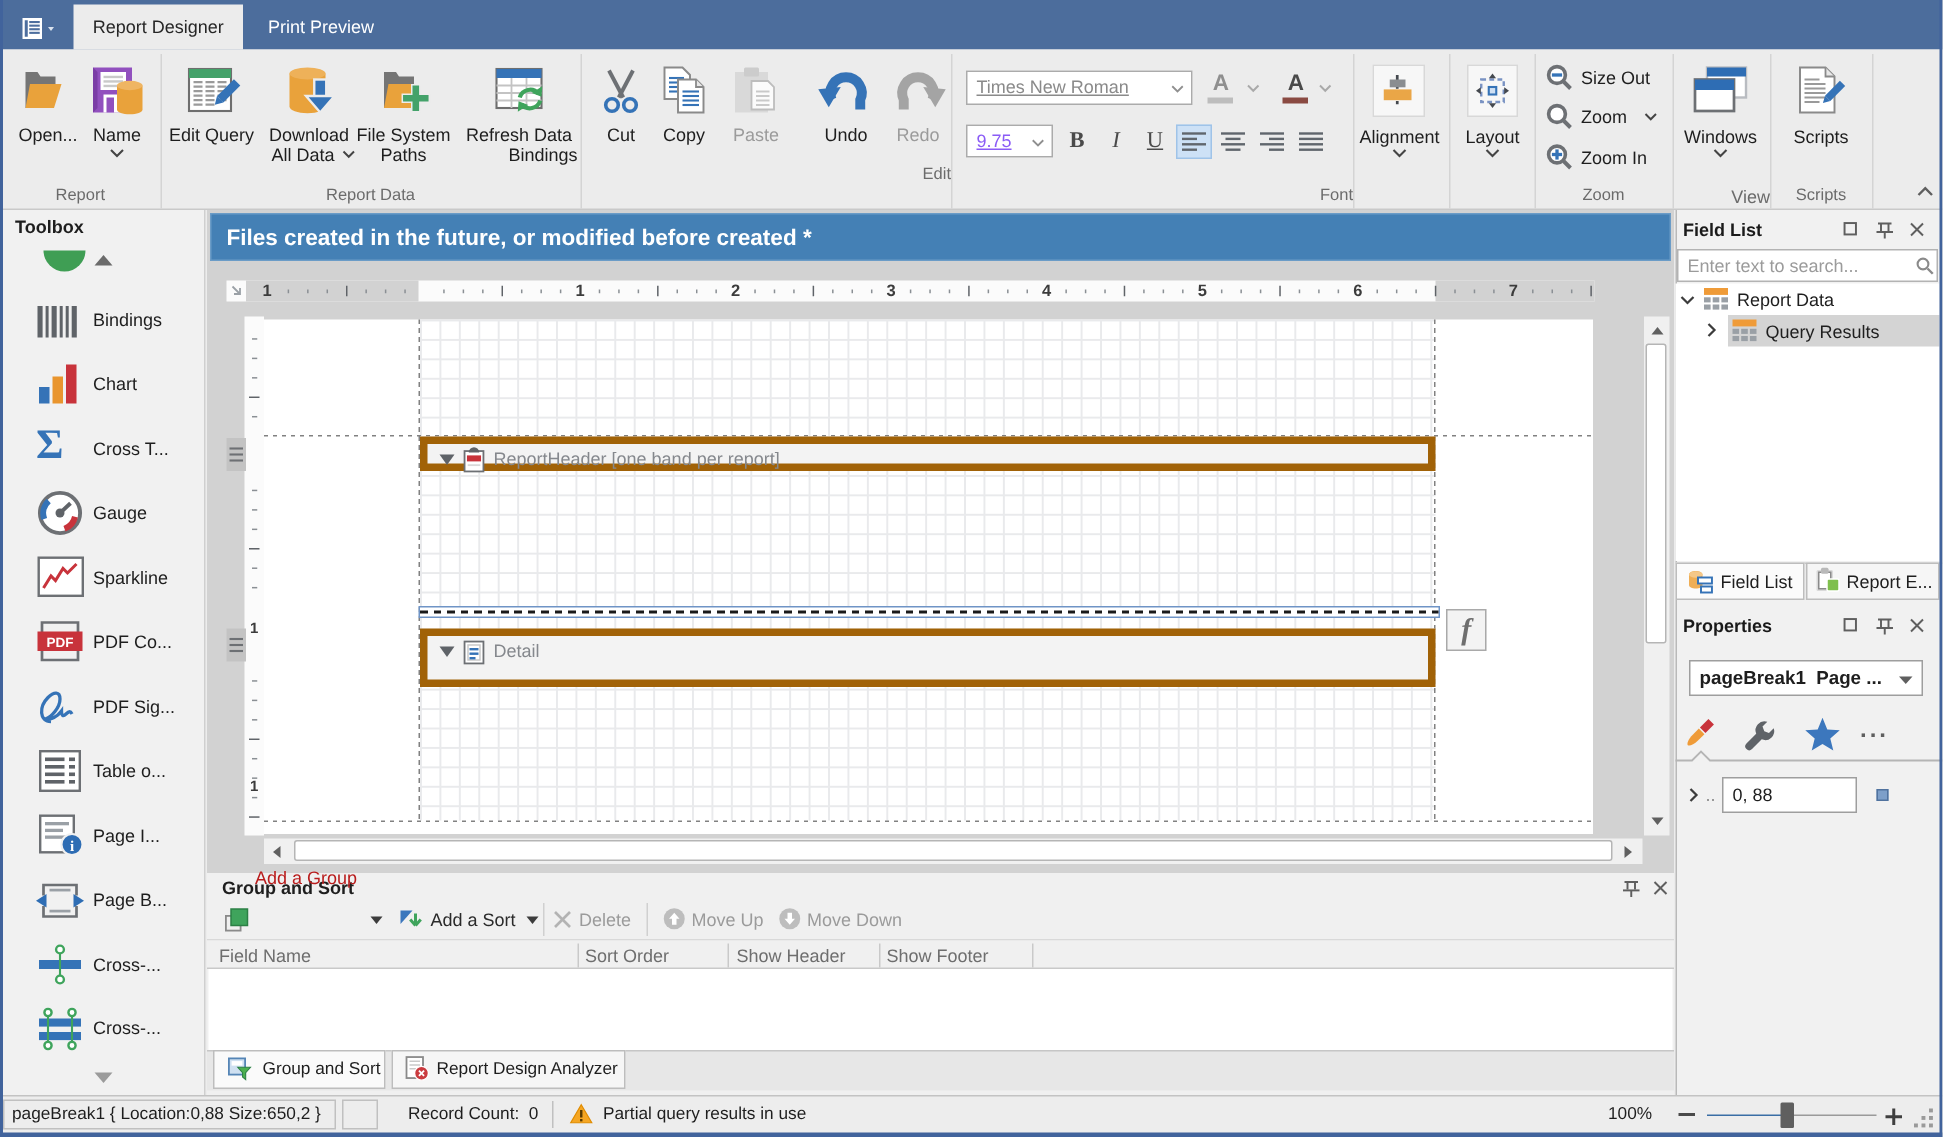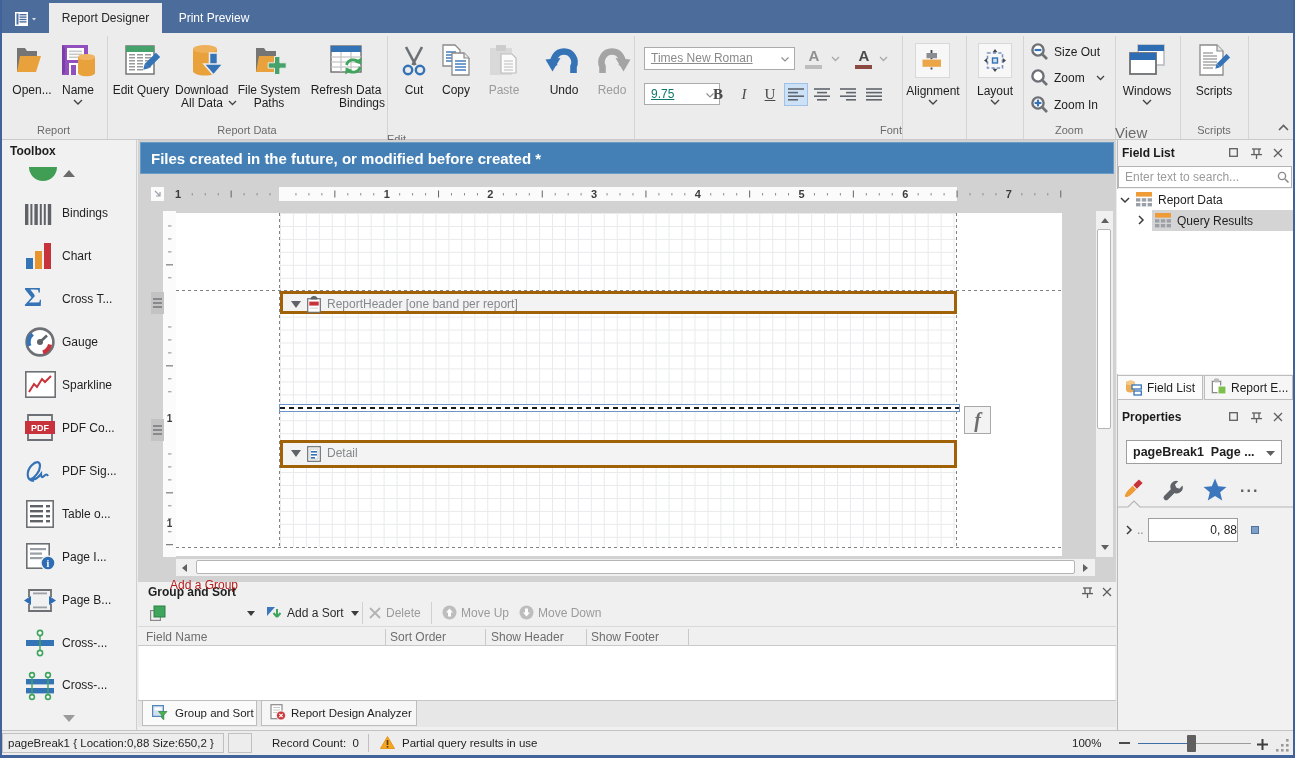--- a/index.html
+++ b/index.html
@@ -22,21 +22,21 @@
   .combo { position:absolute; background:#fff; border:1px solid #ababab; color:#8a8a8a;text-decoration:underline; }
 
   
   #toolbox { position:absolute; left:0; top:140px; width:137px; height:590px; background:#f1f1f1; border-right:1px solid #cfcfcf; }
   #design { position:absolute; left:138px; top:140px; width:978px; height:590px; background:#d2d2d2; }
   #rightpanel { position:absolute; left:1117px; top:140px; width:178px; height:590px; background:#f1f1f1; border-left:1px solid #b9b9b9; }
   #statusbar { position:absolute; left:0; top:730px; width:1295px; height:25px; background:#ededed; border-top:1px solid #c3c3c3; }
   #winborder { position:absolute; left:0; top:0; width:1295px; height:758px; border-left:2px solid #41639c; border-right:2px solid #41639c; border-bottom:3px solid #41639c; pointer-events:none; }
   .dashH { position:absolute; height:1px; background:repeating-linear-gradient(to right,#818181 0 3px,transparent 3px 6px); }
   .dashV { position:absolute; width:1px; background:repeating-linear-gradient(to bottom,#818181 0 3px,transparent 3px 6px); }
-  .band { position:absolute; background:#f3f3f3; border:3px solid #a16207; }
+  .band { position:absolute; background:#f3f3f3; border:5px solid #a16207; }
   .band .btext { position:absolute; left:44px; top:3px; color:#85888d; font-size:12px; white-space:nowrap; }
 
   
   .phead { position:absolute; font-weight:bold; font-size:12px; color:#1a1a1a; }
   .tab { position:absolute; background:#f6f6f6; border:1px solid #bdbdbd; font-size:12px; }
 
   
   .scell { position:absolute; top:733px; height:20px; border:1px solid #c0c0c0; }
 </style>
 </head>
@@ -65,24 +65,24 @@
 <div class="rsep" style="left:634px;top:36px"></div>
 <div class="rsep" style="left:902px;top:36px"></div>
 <div class="rsep" style="left:966px;top:36px"></div>
 <div class="rsep" style="left:1023px;top:36px"></div>
 <div class="rsep" style="left:1115px;top:36px"></div>
 <div class="rsep" style="left:1180px;top:36px"></div>
 <div class="rsep" style="left:1248px;top:36px"></div>
 
 <div class="lbl" style="left:0;top:124px;width:107px;text-align:center;font-size:11px;color:#6b6b6b">Report</div>
 <div class="lbl" style="left:107px;top:124px;width:280px;text-align:center;font-size:11px;color:#6b6b6b">Report Data</div>
-<div class="lbl" style="left:387px;top:133px;width:247px;text-align:left;font-size:11px;color:#6b6b6b">Edit</div>
+<div class="lbl" style="left:387px;top:110px;width:247px;text-align:right;font-size:11px;color:#6b6b6b">Edit</div>
 <div class="lbl" style="left:634px;top:124px;width:268px;text-align:right;font-size:11px;color:#6b6b6b">Font</div>
 <div class="lbl" style="left:1023px;top:124px;width:92px;text-align:center;font-size:11px;color:#6b6b6b">Zoom</div>
-<div class="lbl" style="left:1115px;top:124px;width:65px;text-align:left;font-size:15px;color:#6b6b6b">View</div>
+<div class="lbl" style="left:1115px;top:124px;width:65px;text-align:right;font-size:12px;color:#6b6b6b">View</div>
 <div class="lbl" style="left:1180px;top:124px;width:68px;text-align:center;font-size:11px;color:#6b6b6b">Scripts</div>
 
 <svg class="abs" style="left:1277px;top:123px" width="13" height="9" viewBox="0 0 13 9">
   <path d="M2 7 L6.5 2.5 L11 7" fill="none" stroke="#5f5f5f" stroke-width="1.6"></path>
 </svg>
 
 <svg class="abs" style="left:14px;top:44px" width="34" height="32" viewBox="0 0 34 32">
   <path d="M3 4 h8 l2 3 h10 v5 h-20 z" fill="#757575"></path>
   <path d="M3 6 v22 l3 0 4-16 h-7" fill="#757575"></path>
   <path d="M6 12 h21 l-5 16 h-19 z" fill="#e9a23b"></path>
@@ -138,21 +138,21 @@
 <div class="lbl" style="left:111px;top:83px;width:60px;text-align:center">Edit Query</div>
 
 <svg class="abs" style="left:189px;top:44px" width="34" height="32" viewBox="0 0 34 32">
   <path d="M4 5 v22 c0 2.5 5.4 4.5 12 4.5 s12-2 12-4.5 v-22 z" fill="#e9a23b"></path>
   <ellipse cx="16" cy="5" rx="12" ry="4" fill="#eeb159"></ellipse>
   <g>
     <rect x="20.5" y="9" width="8" height="12" fill="#3573b7" stroke="#ececec" stroke-width="1.6"></rect>
     <path d="M15 20 h19 l-9.5 11 z" fill="#3573b7" stroke="#ececec" stroke-width="1.6"></path>
   </g>
 </svg>
-<div class="lbl" style="left:175px;top:83px;width:62px;">Download</div>
+<div class="lbl" style="left:175px;top:83px;width:62px;text-align:center">Download</div>
 <div class="lbl" style="left:171px;top:96px;width:62px;text-align:center">All Data</div>
 <svg class="abs" style="left:228px;top:100px" width="9" height="6" viewBox="0 0 9 6">
     <path d="M1 1 L4.5 4.5 L8 1" fill="none" stroke="#444" stroke-width="1.3"></path>
   </svg>
 
 <svg class="abs" style="left:253px;top:44px" width="34" height="32" viewBox="0 0 34 32">
   <path d="M3 4 h8 l2 3 h10 v5 h-20 z" fill="#757575"></path>
   <path d="M3 6 v22 l3 0 4-16 h-7" fill="#757575"></path>
   <path d="M6 12 h21 l-5 16 h-19 z" fill="#e9a23b"></path>
   <g fill="#44a26a" stroke="#ececec" stroke-width="1">
@@ -257,21 +257,21 @@
     <path d="M1 1 L4.5 4.5 L8 1" fill="none" stroke="#a9a9a9" stroke-width="1.3"></path>
   </svg>
 <div class="abs" style="left:851px;top:46px;width:26px;height:25px;text-align:center">
   <span style="font-weight:bold;color:#4a4a4a;font-size:15px;line-height:20px">A</span>
   <div class="abs" style="left:4px;top:19px;width:17px;height:4px;background:#8a4a42"></div>
 </div>
 <svg class="abs" style="left:879px;top:56px" width="9" height="6" viewBox="0 0 9 6">
     <path d="M1 1 L4.5 4.5 L8 1" fill="none" stroke="#a9a9a9" stroke-width="1.3"></path>
   </svg>
 
-<div class="combo" style="left:644px;top:83px;width:76px;height:22px;line-height:20px;padding-left:6px;color:#0f766e">9.75
+<div class="combo" style="left:644px;top:83px;width:58px;height:22px;line-height:20px;padding-left:6px;color:#8b5cf6">9.75
   <svg style="right:5px;top:9px;position:absolute" width="8" height="5" viewBox="0 0 8 5">
       <path d="M0.5 0.5 L4 4 L7.5 0.5" fill="none" stroke="#8f8f8f" stroke-width="1.2"></path>
     </svg>
 </div>
 <div class="abs" style="left:706px;top:83px;width:24px;height:23px;text-align:center;font-weight:bold;font-size:15px;line-height:22px;color:#4a4a4a;font-family:'Liberation Serif',serif">B</div>
 <div class="abs" style="left:732px;top:83px;width:24px;height:23px;text-align:center;font-style:italic;font-size:15px;line-height:22px;color:#4a4a4a;font-family:'Liberation Serif',serif">I</div>
 <div class="abs" style="left:758px;top:83px;width:24px;height:23px;text-align:center;text-decoration:underline;font-size:15px;line-height:22px;color:#4a4a4a;font-family:'Liberation Serif',serif">U</div>
 
 <div class="abs" style="left:784px;top:83px;width:24px;height:23px;background:#cde1f6;border:1px solid #9fc3e8"></div>
 <svg class="abs" style="left:788px;top:88px" width="16" height="13" viewBox="0 0 16 13">
@@ -661,21 +661,21 @@
 </div>
 
 <div class="abs" style="left:279px;top:404px;width:681px;height:8px;background:#fff;border:1px solid #6f94c6;">
   <div style="position:absolute;left:0;top:2px;width:100%;height:2px;background:repeating-linear-gradient(to right,#1a1a1a 0 5px,#fff 5px 9px);"></div>
 </div>
 
 <div class="abs" style="left:964px;top:406px;width:27px;height:28px;background:#f3f3f3;border:1px solid #a9a9a9;text-align:center;">
   <span style="font-family:'Liberation Serif',serif;font-style:italic;font-weight:bold;font-size:20px;line-height:26px;color:#6e6e6e">f</span>
 </div>
 
-<div class="band" style="left:280px;top:440px;width:677px;height:28px;">
+<div class="band" style="left:280px;top:419px;width:677px;height:39px;">
   <svg style="position:absolute;left:8px;top:7px" width="10" height="7" viewBox="0 0 10 7">
       <path d="M0 0 h10 L5 7 z" fill="#5f6368"></path>
     </svg>
   <svg style="position:absolute;left:24px;top:3px" width="14" height="16" viewBox="0 0 14 16">
     <rect x="0.7" y="0.7" width="12.6" height="14.6" fill="#fff" stroke="#6d7074" stroke-width="1.2"></rect>
     <rect x="3" y="3" width="8" height="10" fill="none" stroke="#c9c9c9" stroke-width="1"></rect>
     <g fill="#3573b7">
         <rect x="4" y="5" width="6" height="1.6"></rect>
         <rect x="4" y="8" width="6" height="1.6"></rect>
         <rect x="4" y="11" width="4" height="1.6"></rect>
@@ -827,21 +827,21 @@
 <div class="lbl" style="left:1240px;top:478px;font-size:16px;font-weight:bold;color:#5f5f5f;letter-spacing:2px">...</div>
 
 <svg class="abs" style="left:1117px;top:498px" width="178" height="10" viewBox="0 0 178 10">
   <path d="M0 9 L11 9 L17 3 L23 9 L178 9" fill="none" stroke="#b5b5b5" stroke-width="1.2"></path>
 </svg>
 
 <svg class="abs" style="left:1126px;top:525px" width="6" height="10" viewBox="0 0 6 10">
     <path d="M1 1 L5 5 L1 9" fill="none" stroke="#3c3c3c" stroke-width="1.5"></path>
   </svg>
 <div class="lbl" style="left:1137px;top:523px;color:#8a8a8a">..</div>
-<div class="abs" style="left:1148px;top:518px;width:90px;height:24px;background:#fff;border:1px solid #9e9e9e;line-height:22px;padding-left:6px;text-align:right;">0, 88</div>
+<div class="abs" style="left:1148px;top:518px;width:90px;height:24px;background:#fff;border:1px solid #9e9e9e;line-height:22px;padding-left:6px;">0, 88</div>
 <div class="abs" style="left:1251px;top:526px;width:8px;height:8px;background:#7d9fc9;border:1px solid #50729e;"></div>
 
 <div id="gspanel" class="abs" style="left:138px;top:582px;width:978px;height:148px;background:#f0f0f0;"></div>
 <div class="lbl bold" style="left:148px;top:585px;font-size:12px;">Group and Sort</div>
 <svg class="abs" style="left:1082px;top:586px" width="11" height="12" viewBox="0 0 11 12">
     <g stroke="#5f5f5f" stroke-width="1.3" fill="none">
       <line x1="1" y1="2" x2="10" y2="2"></line>
       <line x1="3" y1="2" x2="3" y2="7"></line>
       <line x1="8" y1="2" x2="8" y2="7"></line>
       <line x1="0" y1="7.6" x2="11" y2="7.6"></line>

